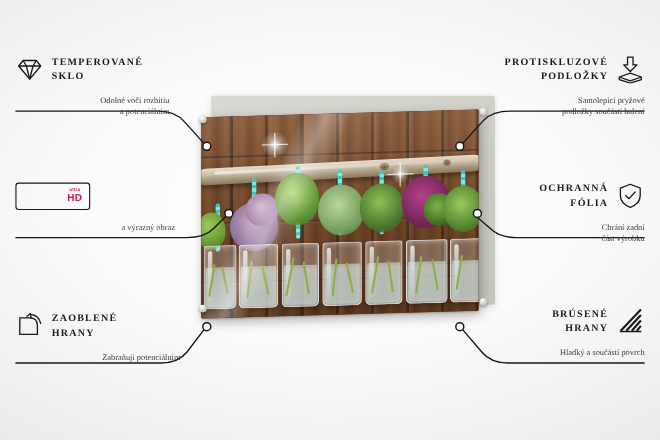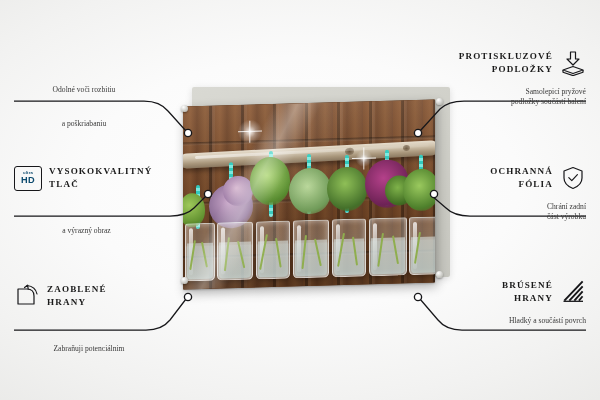--- a/index.html
+++ b/index.html
@@ -139,30 +139,30 @@
   .ftitle{
     font-size:9.1px;letter-spacing:1.15px;font-weight:700;color:#1a1a1a;
     line-height:12.5px;text-transform:uppercase;white-space:nowrap;
   }
   .fdesc{
     font-size:7.6px;color:#3a3a3a;line-height:10.2px;white-space:nowrap;
   }
   .row{display:flex;align-items:flex-start;gap:7px;}
   .ico{width:26px;height:26px;flex:0 0 26px;display:block;}
   .left .ftitle{text-align:left;}
-  .left .fdesc{text-align:center;margin-top:24px;}
+  .left .fdesc{text-align:right;}
   .right .row{justify-content:flex-end;}
   .right .ftitle{text-align:right;}
   .right .fdesc{text-align:right;}
   .right .titles{order:1;}
   .right .ico{order:2;}
   .hdbox{
     width:23px;height:23px;border:1.4px solid #17171a;border-radius:3px;
     display:flex;flex-direction:column;align-items:center;justify-content:center;
-    font-family:"Liberation Sans",sans-serif;color:#0c4a6e;margin-top:1px;
+    font-family:"Liberation Sans",sans-serif;color:#be185d;margin-top:1px;padding-left:40px;
   }
   .hdbox .u{font-size:4.2px;letter-spacing:.2px;line-height:4.6px;font-weight:700;}
   .hdbox .h{font-size:9.2px;letter-spacing:.3px;line-height:9.6px;font-weight:700;}
 </style>
 </head>
 <body>
 
 <div class="stage">
 
   <div class="panel">
@@ -274,34 +274,44 @@
       <circle cx="188" cy="133" r="3.6"></circle>
       <circle cx="208" cy="194" r="3.6"></circle>
       <circle cx="188" cy="297" r="3.6"></circle>
       <circle cx="418" cy="133" r="3.6"></circle>
       <circle cx="434" cy="194" r="3.6"></circle>
       <circle cx="418" cy="297" r="3.6"></circle>
     </g>
   </svg>
 
   <div class="feature left" style="left:14px;top:50px;width:140px;">
+    <div class="row">
+      <svg class="ico" viewBox="0 0 26 26">
+        <g fill="none" stroke="#17171a" stroke-width="1.2" stroke-linejoin="round">
+          <path d="M3 10 L7 5 L19 5 L23 10 L13 22 Z"></path>
+          <path d="M3 10 L23 10"></path>
+            <path d="M7 5 L10 10 L13 22"></path>
+            <path d="M19 5 L16 10 L13 22"></path>
+        </g>
+      </svg>
+      <div class="titles">
+        <div class="ftitle">TEMPEROVANÉ</div>
+        <div class="ftitle">SKLO</div>
+      </div>
+    </div>
     <div style="height:11px"></div>
     <div class="fdesc">Odolné voči rozbitiu</div>
-    <div class="fdesc">a poškriabaniu</div>
+    <div class="fdesc">a potenciálnim</div>
   </div>
 
   <div class="feature left" style="left:14px;top:165px;width:145px;">
     <div class="row">
       <div class="ico hdbox">
         <span class="u">ultra</span>
         <span class="h">HD</span>
-      </div>
-      <div class="titles">
-        <div class="ftitle">VYSOKOKVALITNÝ</div>
-        <div class="ftitle">TLAČ</div>
       </div>
     </div>
     <div style="height:11px"></div>
     <div class="fdesc">a výrazný obraz</div>
   </div>
 
   <div class="feature left" style="left:14px;top:283px;width:150px;">
     <div class="row">
       <svg class="ico" viewBox="0 0 26 26">
         <g fill="none" stroke="#17171a" stroke-width="1.2" stroke-linejoin="round" stroke-linecap="round">

